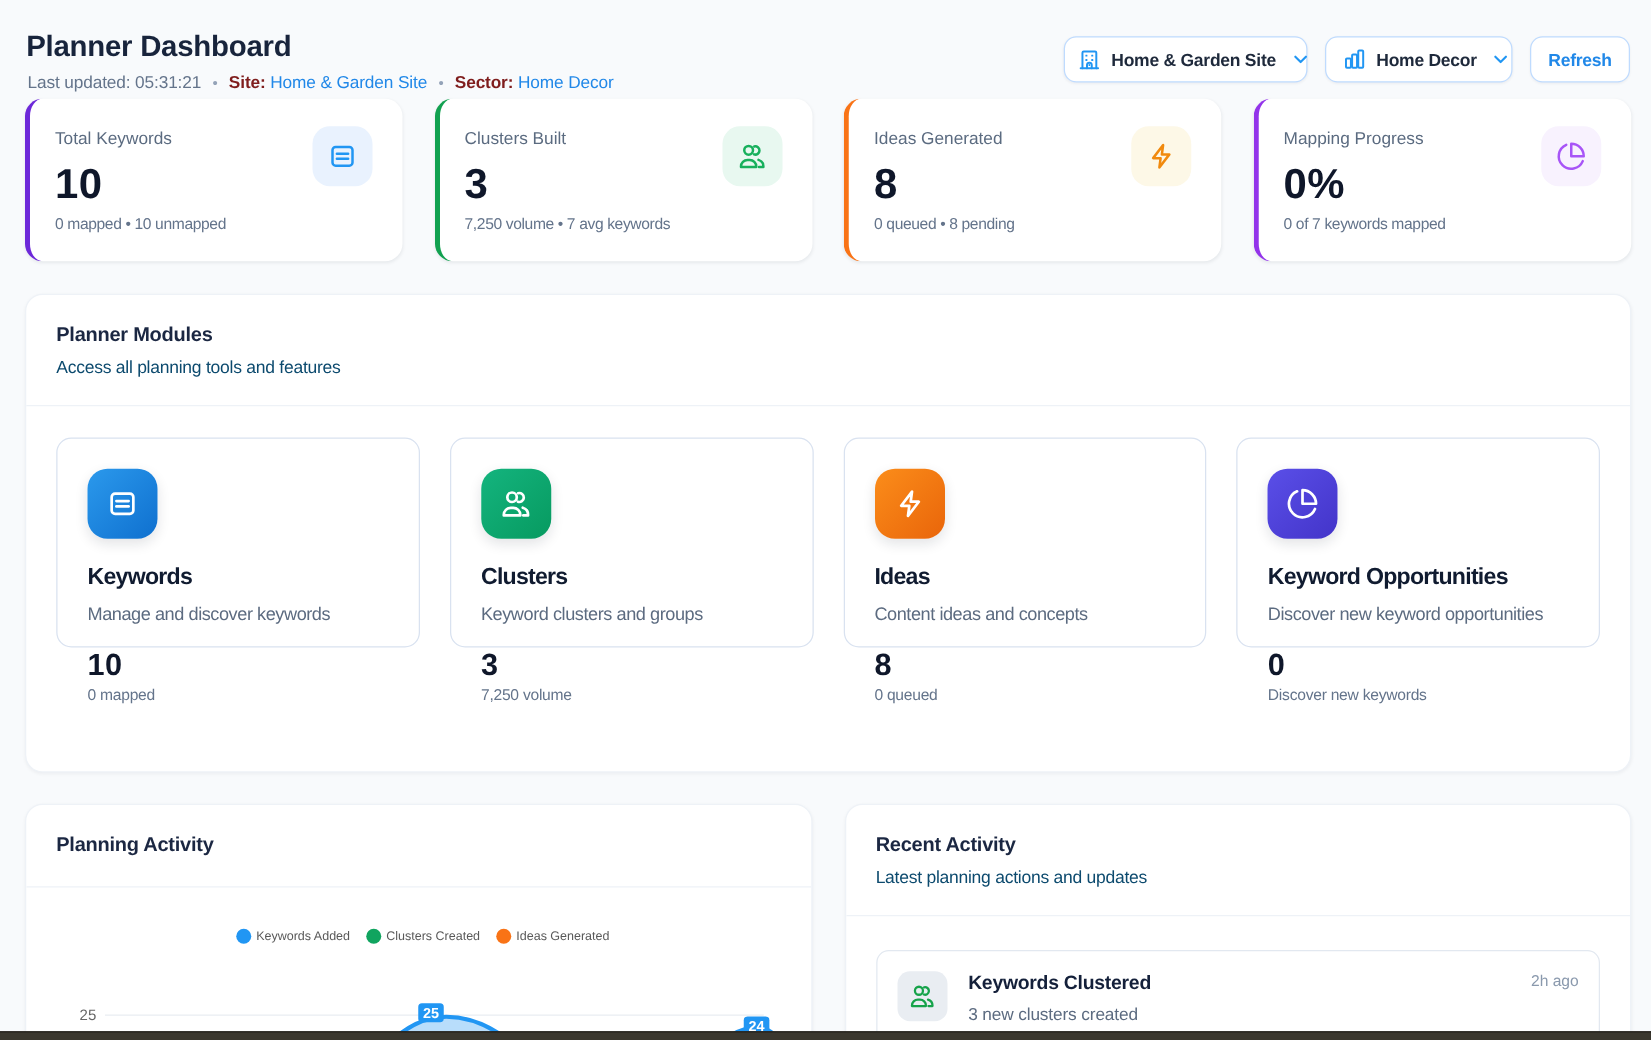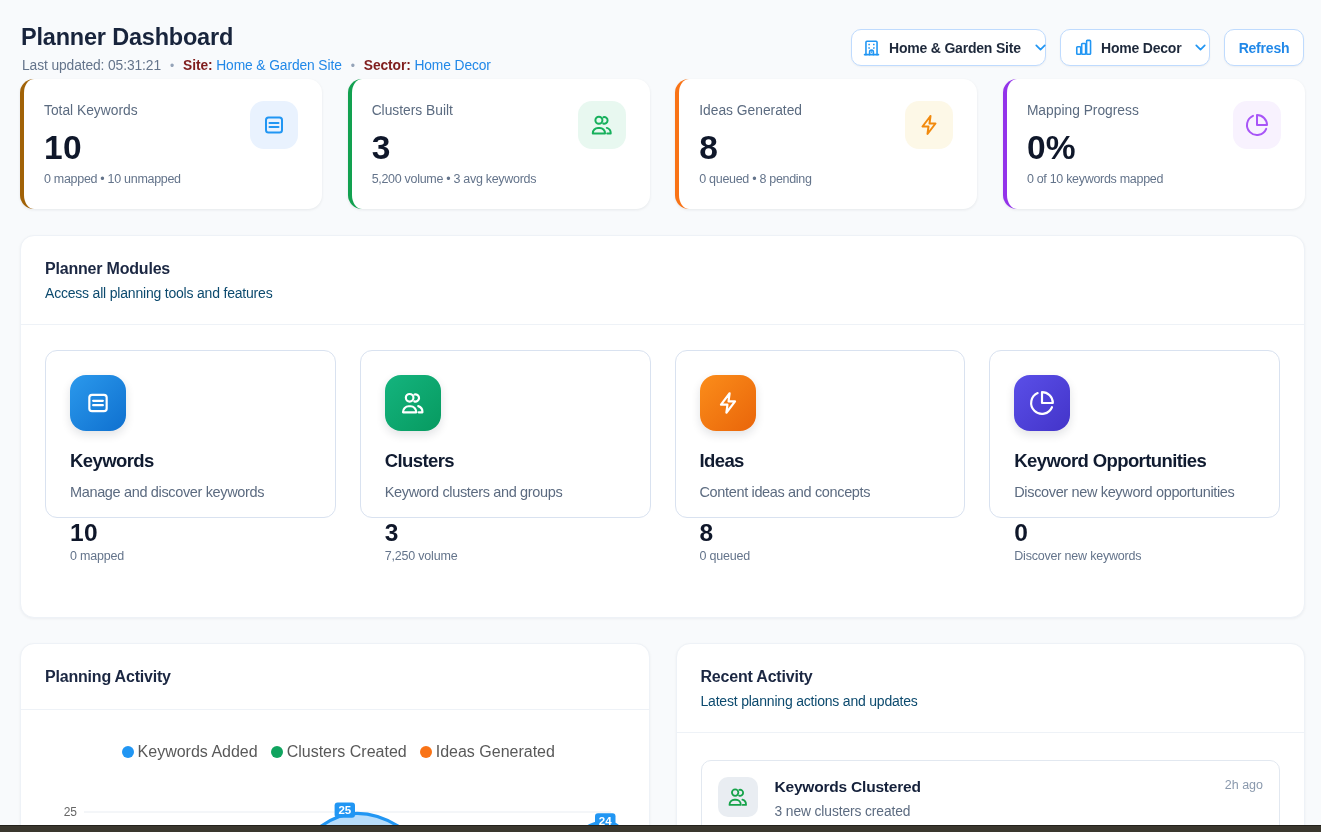--- a/index.html
+++ b/index.html
@@ -12,21 +12,21 @@
 .subline a { color:#2188e8; text-decoration:none; }
 .subline .dot { color:#94a3b8; margin:0 9px; font-size:12px; }
 .topbtns { top:29px; left:851px; display:flex; gap:14px; }
 .btn { height:37px; background:#fff; border:1px solid #bfdbfe; border-radius:10px; display:flex; align-items:center; gap:8px; font-size:14px; font-weight:700; letter-spacing:-0.2px; color:#1e293b; box-shadow:0 1px 2px rgba(16,24,40,.05); padding:0 10px; white-space:nowrap; }
 .btn svg { flex:0 0 auto; }
 .btn.b1 { width:195px; }
 .btn.b2 { width:150px; padding:0 13px; }
 .btn.refresh { width:80px; color:#2188e8; justify-content:center; }
 
 .stats { top:79px; left:20px; width:1285px; display:grid; grid-template-columns:repeat(4,1fr); gap:25.5px; }
-.scard { position:relative; height:130px; background:#fff; border-radius:14px; border-left:4px solid #a16207; box-shadow:0 1px 3px rgba(15,23,42,.08); padding:24px 24px 0 20px; }
+.scard { position:relative; height:130px; background:#fff; border-radius:14px; border-left:4px solid #6d28d9; box-shadow:0 1px 3px rgba(15,23,42,.08); padding:24px 24px 0 20px; }
 .scard.green { border-left-color:#12a150; }
 .scard.orange { border-left-color:#f97316; }
 .scard.purple { border-left-color:#9333ea; }
 .scard .t { font-size:13.8px; letter-spacing:0; color:#5b6b80; }
 .scard .n { font-size:33.5px; font-weight:800; color:#0f172a; margin-top:13px; letter-spacing:.3px; line-height:34px; }
 .scard .s { font-size:12.5px; letter-spacing:-0.3px; color:#64748b; margin-top:7px; }
 .scard .ic { position:absolute; right:24px; top:22px; width:48px; height:48px; border-radius:14px; display:flex; align-items:center; justify-content:center; }
 .ic.blue { background:#e9f2fe; }
 .ic.green { background:#e8f8f0; }
 .ic.amber { background:#fdf8e7; }
@@ -45,21 +45,21 @@
 .micon.mgreen { background:linear-gradient(135deg,#14b47e,#079a60); }
 .micon.morange { background:linear-gradient(135deg,#fb8d1a,#e9650a); }
 .micon.mindigo { background:linear-gradient(135deg,#5a4fe8,#4334c9); }
 .mcard .mt { font-size:18.5px; font-weight:700; letter-spacing:-0.6px; color:#101b30; margin-top:19px; line-height:22px; }
 .mcard .md { font-size:14.5px; letter-spacing:-0.35px; color:#5c6b80; margin-top:11px; line-height:18px; }
 .mcard .mn { font-size:24.5px; font-weight:800; color:#0f172a; margin-top:19px; line-height:26px; letter-spacing:.3px; }
 .mcard .ms { font-size:12.5px; letter-spacing:-0.2px; color:#64748b; margin-top:3px; line-height:15px; }
 
 .bottom { top:643px; left:20px; width:1285px; display:grid; grid-template-columns:1fr 1fr; gap:26px; }
 .bcard { height:320px; overflow:hidden; position:relative; }
-.legend { display:flex; justify-content:center; gap:13px; margin-top:33px; font-size:16px; color:#595959; padding-left:7px; }
+.legend { display:flex; justify-content:center; gap:13px; margin-top:33px; font-size:10px; color:#595959; padding-left:7px; }
 .legend .li { display:flex; align-items:center; gap:4px; }
 .legend .dotc { width:12px; height:12px; border-radius:50%; }
 .activity-item { margin:27px 24px 0 24px; border:1px solid #e2e8f0; border-radius:10px; padding:16px; display:flex; gap:17px; position:relative; }
 .activity-item .aicon { width:40px; height:40px; border-radius:10px; background:#e9edf2; display:flex; align-items:center; justify-content:center; flex:0 0 auto; }
 .activity-item .at { font-size:15.5px; font-weight:700; letter-spacing:-0.2px; color:#14203a; line-height:19px; }
 .activity-item .as { font-size:13.8px; letter-spacing:-0.1px; color:#5c6b80; margin-top:7px; line-height:17px; }
 .activity-item .ago { position:absolute; right:16px; top:17px; font-size:12.5px; color:#8a99ad; }
 .darkbar { left:0; top:825px; width:1321px; height:7px; background:#3a372e; border-top:1px solid #23211b; }
 </style>
 </head>
@@ -107,21 +107,21 @@
         <svg width="24" height="24" viewBox="0 0 24 24" fill="none" stroke="#2196f3" stroke-width="2" stroke-linecap="round" stroke-linejoin="round">
           <rect x="4" y="4.5" width="16" height="15" rx="2.5"></rect>
           <line x1="7.5" y1="10" x2="16.5" y2="10"></line>
           <line x1="7.5" y1="14" x2="16.5" y2="14"></line>
         </svg>
       </div>
   </div>
   <div class="scard green">
     <div class="t">Clusters Built</div>
     <div class="n">3</div>
-    <div class="s">5,200 volume • 3 avg keywords</div>
+    <div class="s">7,250 volume • 7 avg keywords</div>
     <div class="ic green">
         <svg width="24" height="24" viewBox="0 0 24 24" fill="none" stroke="#17b05c" stroke-width="2" stroke-linecap="round" stroke-linejoin="round">
           <circle cx="8.9" cy="7.2" r="3.5"></circle>
           <path d="M2.8 20.6v-.4a5.2 5.2 0 0 1 5.2-5.2h1.8a5.2 5.2 0 0 1 5.2 5.2v.4z"></path>
           <path d="M13.4 4.2a3.3 3.3 0 1 1-.2 6.3"></path>
           <path d="M16.8 14.9c2.3.7 3.9 2.6 3.9 5.1v.6h-3.5"></path>
         </svg>
       </div>
   </div>
   <div class="scard orange">
@@ -130,21 +130,21 @@
     <div class="s">0 queued • 8 pending</div>
     <div class="ic amber">
         <svg width="24" height="24" viewBox="0 0 24 24" fill="none" stroke="#f18a0e" stroke-width="2" stroke-linecap="round" stroke-linejoin="round">
           <polygon points="13.5 3 5.5 13.5 11.5 13.5 10.5 21 18.5 10.5 12.5 10.5 13.5 3"></polygon>
         </svg>
       </div>
   </div>
   <div class="scard purple">
     <div class="t">Mapping Progress</div>
     <div class="n">0%</div>
-    <div class="s">0 of 10 keywords mapped</div>
+    <div class="s">0 of 7 keywords mapped</div>
     <div class="ic purple">
         <svg width="24" height="24" viewBox="0 0 24 24" fill="none" stroke="#a855f7" stroke-width="2" stroke-linecap="round" stroke-linejoin="round">
           <path d="M21.21 15.89A10 10 0 1 1 8 2.83"></path>
           <path d="M22 12A10 10 0 0 0 12 2v10z"></path>
         </svg>
       </div>
   </div>
 </div>
 
 <div class="abs bigcard modules">

